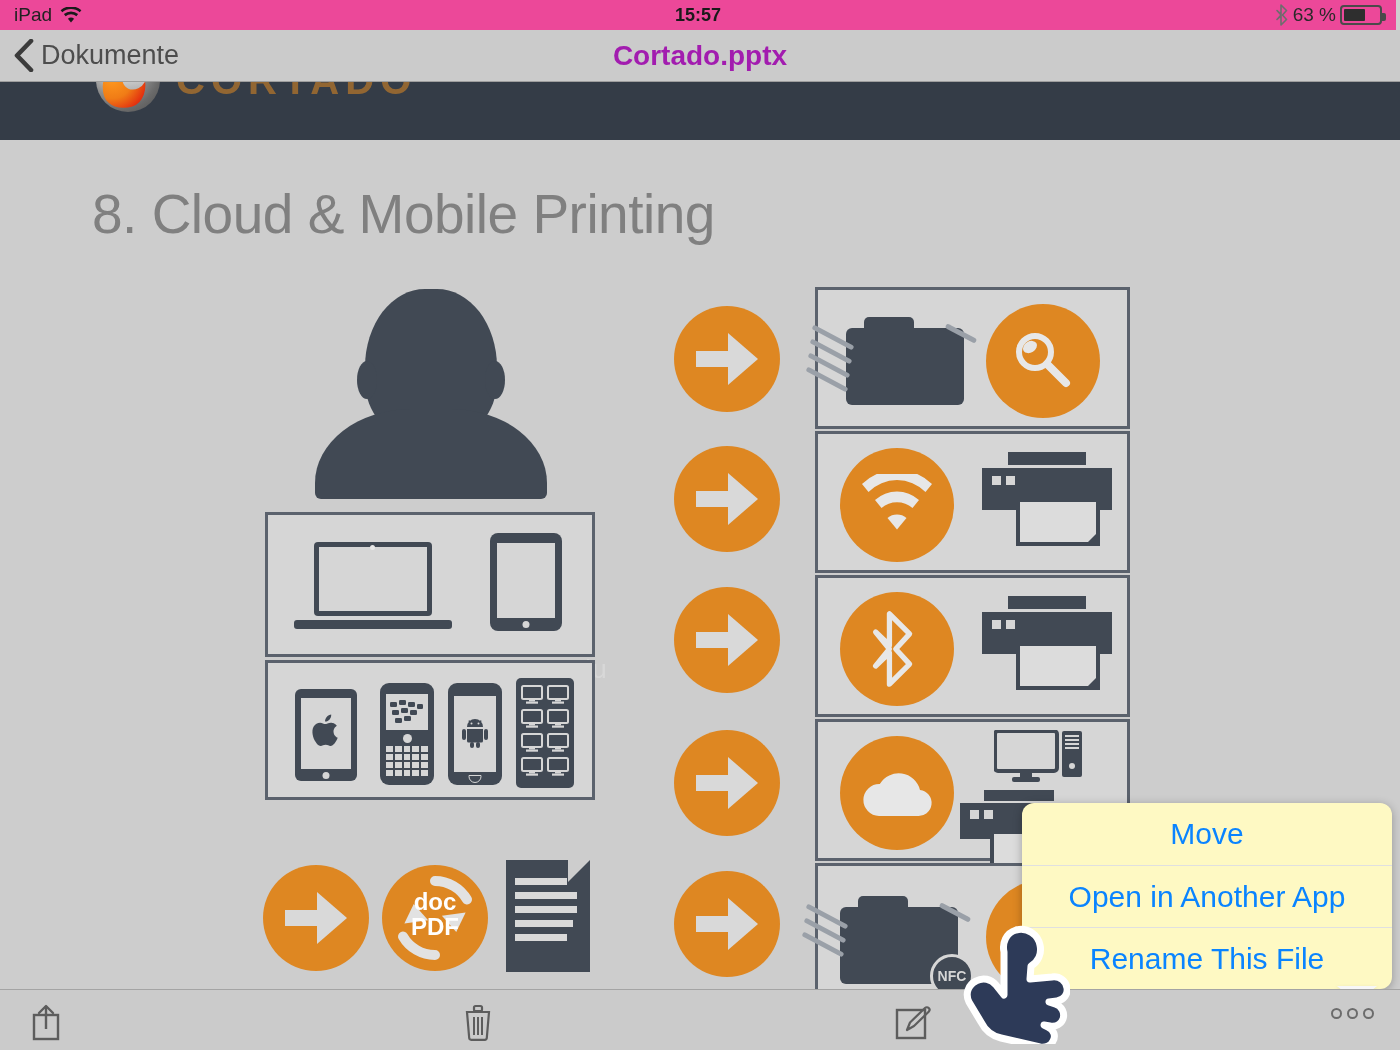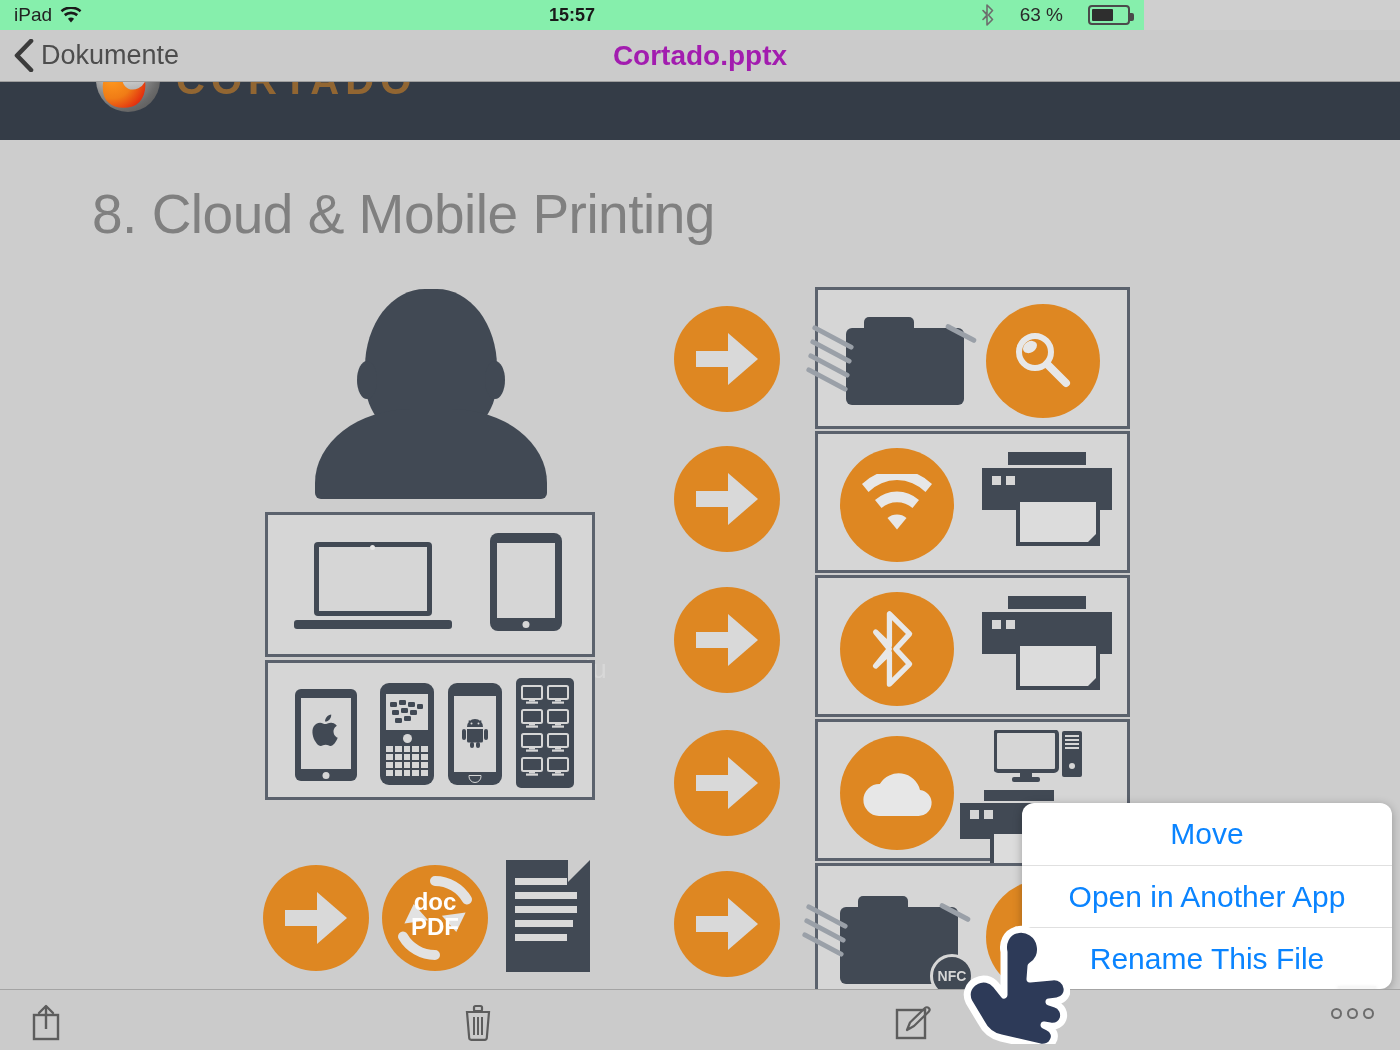--- a/index.html
+++ b/index.html
@@ -7,29 +7,29 @@
   html, body {
     width: 1400px; height: 1050px;
     font-family: "Liberation Sans", sans-serif;
     background: #cfcfcf;
     overflow: hidden;
   }
   #app { position: relative; width: 1400px; height: 1050px; }
 
   
   .statusbar {
-    position: absolute; top: 0; left: 0; width: 1144px; height: 30px;
-    background: #86efac;
+    position: absolute; top: 0; left: 0; width: 1396px; height: 30px;
+    background: #ec4899;
     display: flex; align-items: center;
     font-size: 19px; color: #222;
   }
   .sb-left { display: flex; align-items: center; gap: 8px; padding-left: 14px; }
   .sb-center { position: absolute; left: 0; right: 0; text-align: center;
                font-size: 18px; font-weight: bold; color: #1a1a1a; }
-  .sb-right { position: absolute; right: 14px; display: flex; align-items: center; gap: 25px; }
+  .sb-right { position: absolute; right: 14px; display: flex; align-items: center; gap: 4px; }
   .sb-pct { font-size: 19px; color: #2a2a2a; }
   .batt { width: 42px; height: 20px; border: 2px solid #4a4a4a; border-radius: 4px;
           position: relative; padding: 2px; }
   .batt::after { content:""; position:absolute; right:-6px; top:6px; width:4px; height:8px;
                  background:#4a4a4a; border-radius:0 2px 2px 0; }
   .batt i { display:block; height:100%; width:63%; background:#2e2e2e; border-radius:1px; }
 
   
   .navbar {
     position: absolute; top: 30px; left: 0; width: 1400px; height: 52px;
@@ -136,21 +136,21 @@
   .docpage .ln { position:absolute; left:9px; height:7px; background:#d9d9d9; }
 
   .folder { position:absolute; width:118px; height:88px; }
   .folder .tab { position:absolute; left:18px; top:0; width:50px; height:14px; background:#414954; border-radius:5px 5px 0 0; }
   .folder .bd { position:absolute; left:0; top:11px; width:118px; height:77px; background:#414954; border-radius:6px; }
   .folder .streak { position:absolute; width:46px; height:5px; background:#9aa0a8; transform:rotate(28deg); border-radius:3px; }
 
   
   .popup {
     position: absolute; left: 1022px; top: 803px; width: 370px; height: 186px;
-    background: #ffffff; border-radius: 12px;
+    background: #fef9c3; border-radius: 12px;
     box-shadow: 0 2px 10px rgba(0,0,0,.28);
     overflow: hidden;
   }
   .popup-item {
     height: 62px; display: flex; align-items: center; justify-content: center;
     font-size: 30px; color: #0a84ff; cursor: pointer;
   }
   .popup-item + .popup-item { border-top: 1px solid #e0e0e0; }
   .popup-tail {
     position: absolute; left: 1337px; top: 986px; width: 0; height: 0;

